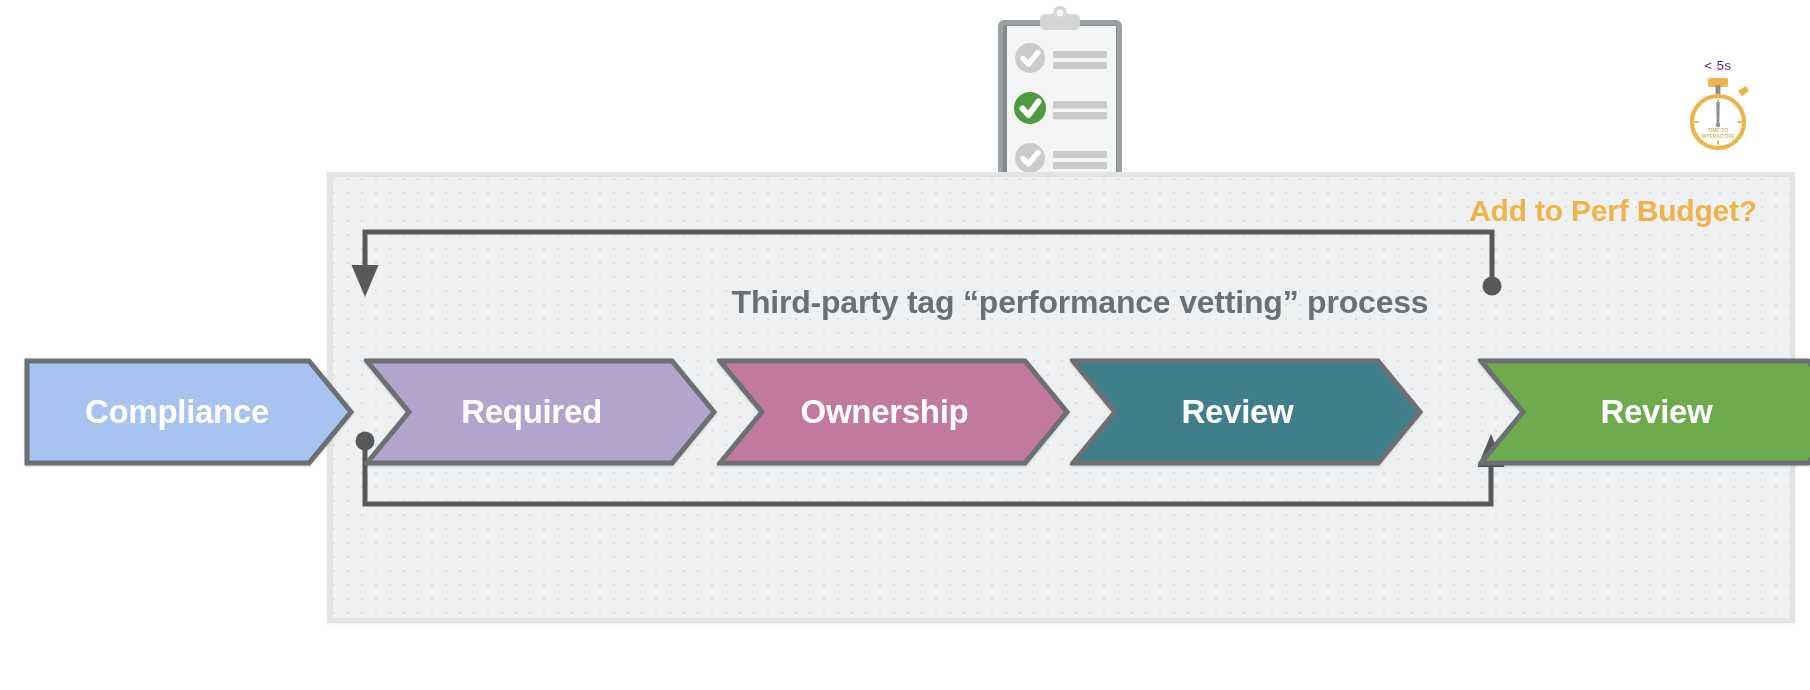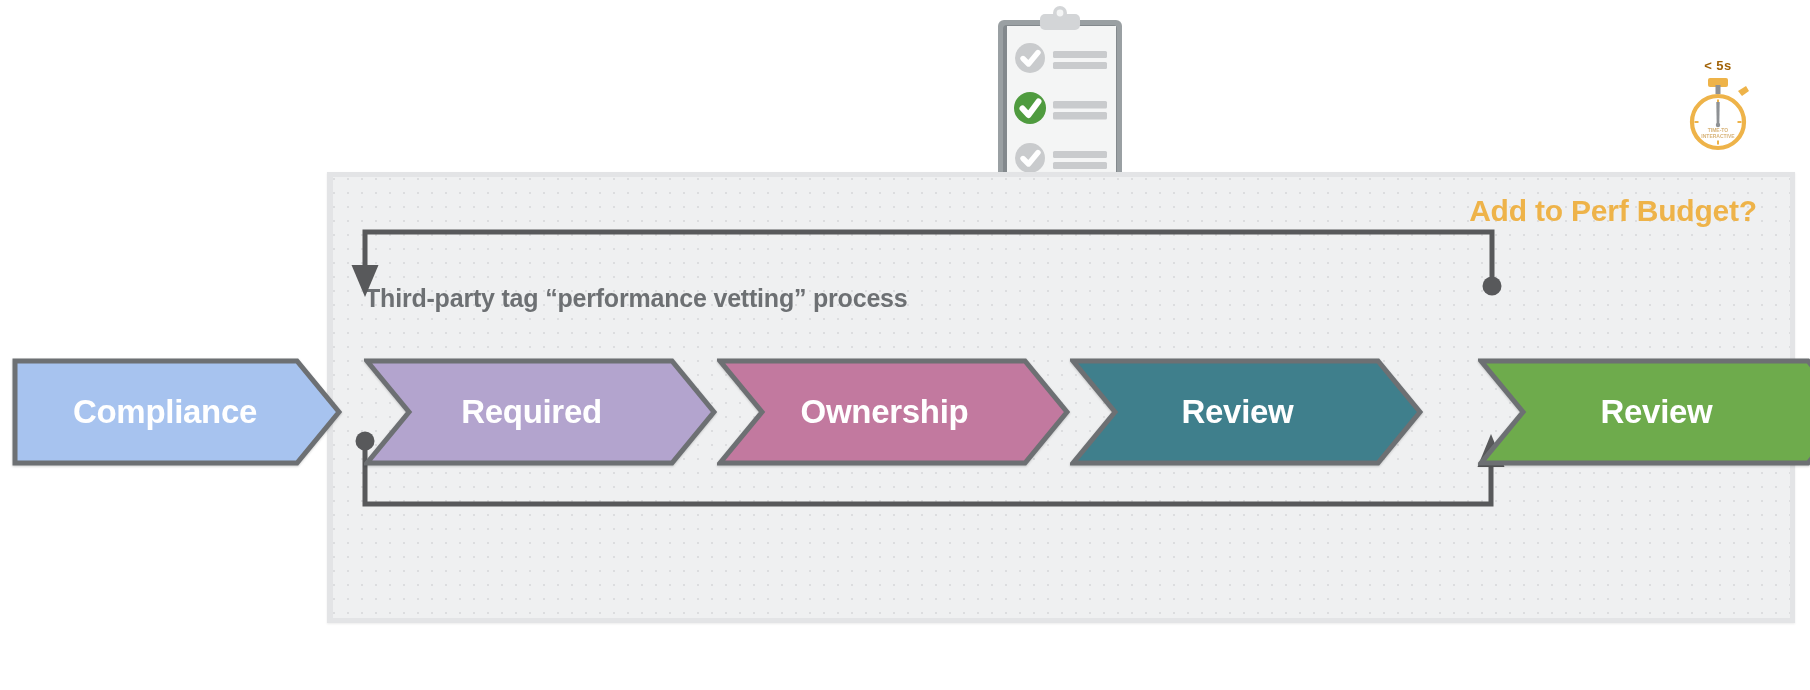--- a/index.html
+++ b/index.html
@@ -65,21 +65,22 @@
     letter-spacing: -0.2px;
     white-space: nowrap;
   }
 
   
   #process-title {
     position: absolute;
     left: 0;
     right: 0;
     top: 112px;
-    font-size: 25px;
+    text-align: center;
+    font-size: 32px;
     font-weight: bold;
     color: #6d7073;
     letter-spacing: -0.2px;
     white-space: nowrap;
     padding-left: 38px;
   }
 
   
   #loop-arrows {
     position: absolute;
@@ -143,22 +144,22 @@
     width: 92px;
     height: 105px;
   }
   #tti-value {
     position: absolute;
     left: 0;
     top: 0;
     width: 92px;
     text-align: center;
     font-size: 13px;
-    font-weight: bold;
-    color: #a16207;
+    font-weight: normal;
+    color: #4c1d95;
     letter-spacing: 0.5px;
   }
 </style>
 </head>
 <body>
 
 <div id="clipboard-illustration">
   <svg viewBox="0 0 150 215" width="150" height="215">
 
     <rect x="13" y="14" width="124" height="180" rx="6" fill="#9aa0a3"></rect>
@@ -233,21 +234,21 @@
     <g>
       <path d="M38 269 L38 332 L1164 332 L1164 296" fill="none" stroke="#58595b" stroke-width="5" stroke-linecap="square"></path>
       <path d="M1164 262 L1150.5 295 L1177.5 295 Z" fill="#58595b"></path>
       <circle cx="38" cy="269" r="9.5" fill="#58595b"></circle>
     </g>
   </svg>
 </div>
 
 <div id="chevron-row">
 
-  <div class="chevron first" style="left:0px; width:330px;justify-content:center;">
+  <div class="chevron first" style="left:12px; width:330px;justify-content:center;">
     <svg class="chev-svg" viewBox="0 0 330 108" preserveAspectRatio="none">
       <path d="M3 3 L285 3 L327 54 L285 105 L3 105 Z" fill="#a7c3ef" stroke="#6d7073" stroke-width="5" stroke-linejoin="miter"></path>
     </svg>
     <span class="chev-label">Compliance</span>
   </div>
 
   <div class="chevron" style="left:705px; width:353px;">
     <svg class="chev-svg" viewBox="0 0 353 108" preserveAspectRatio="none">
       <path d="M3 3 L308 3 L350 54 L308 105 L3 105 L45 54 Z" fill="#c2799f" stroke="#6d7073" stroke-width="5" stroke-linejoin="miter"></path>
     </svg>

